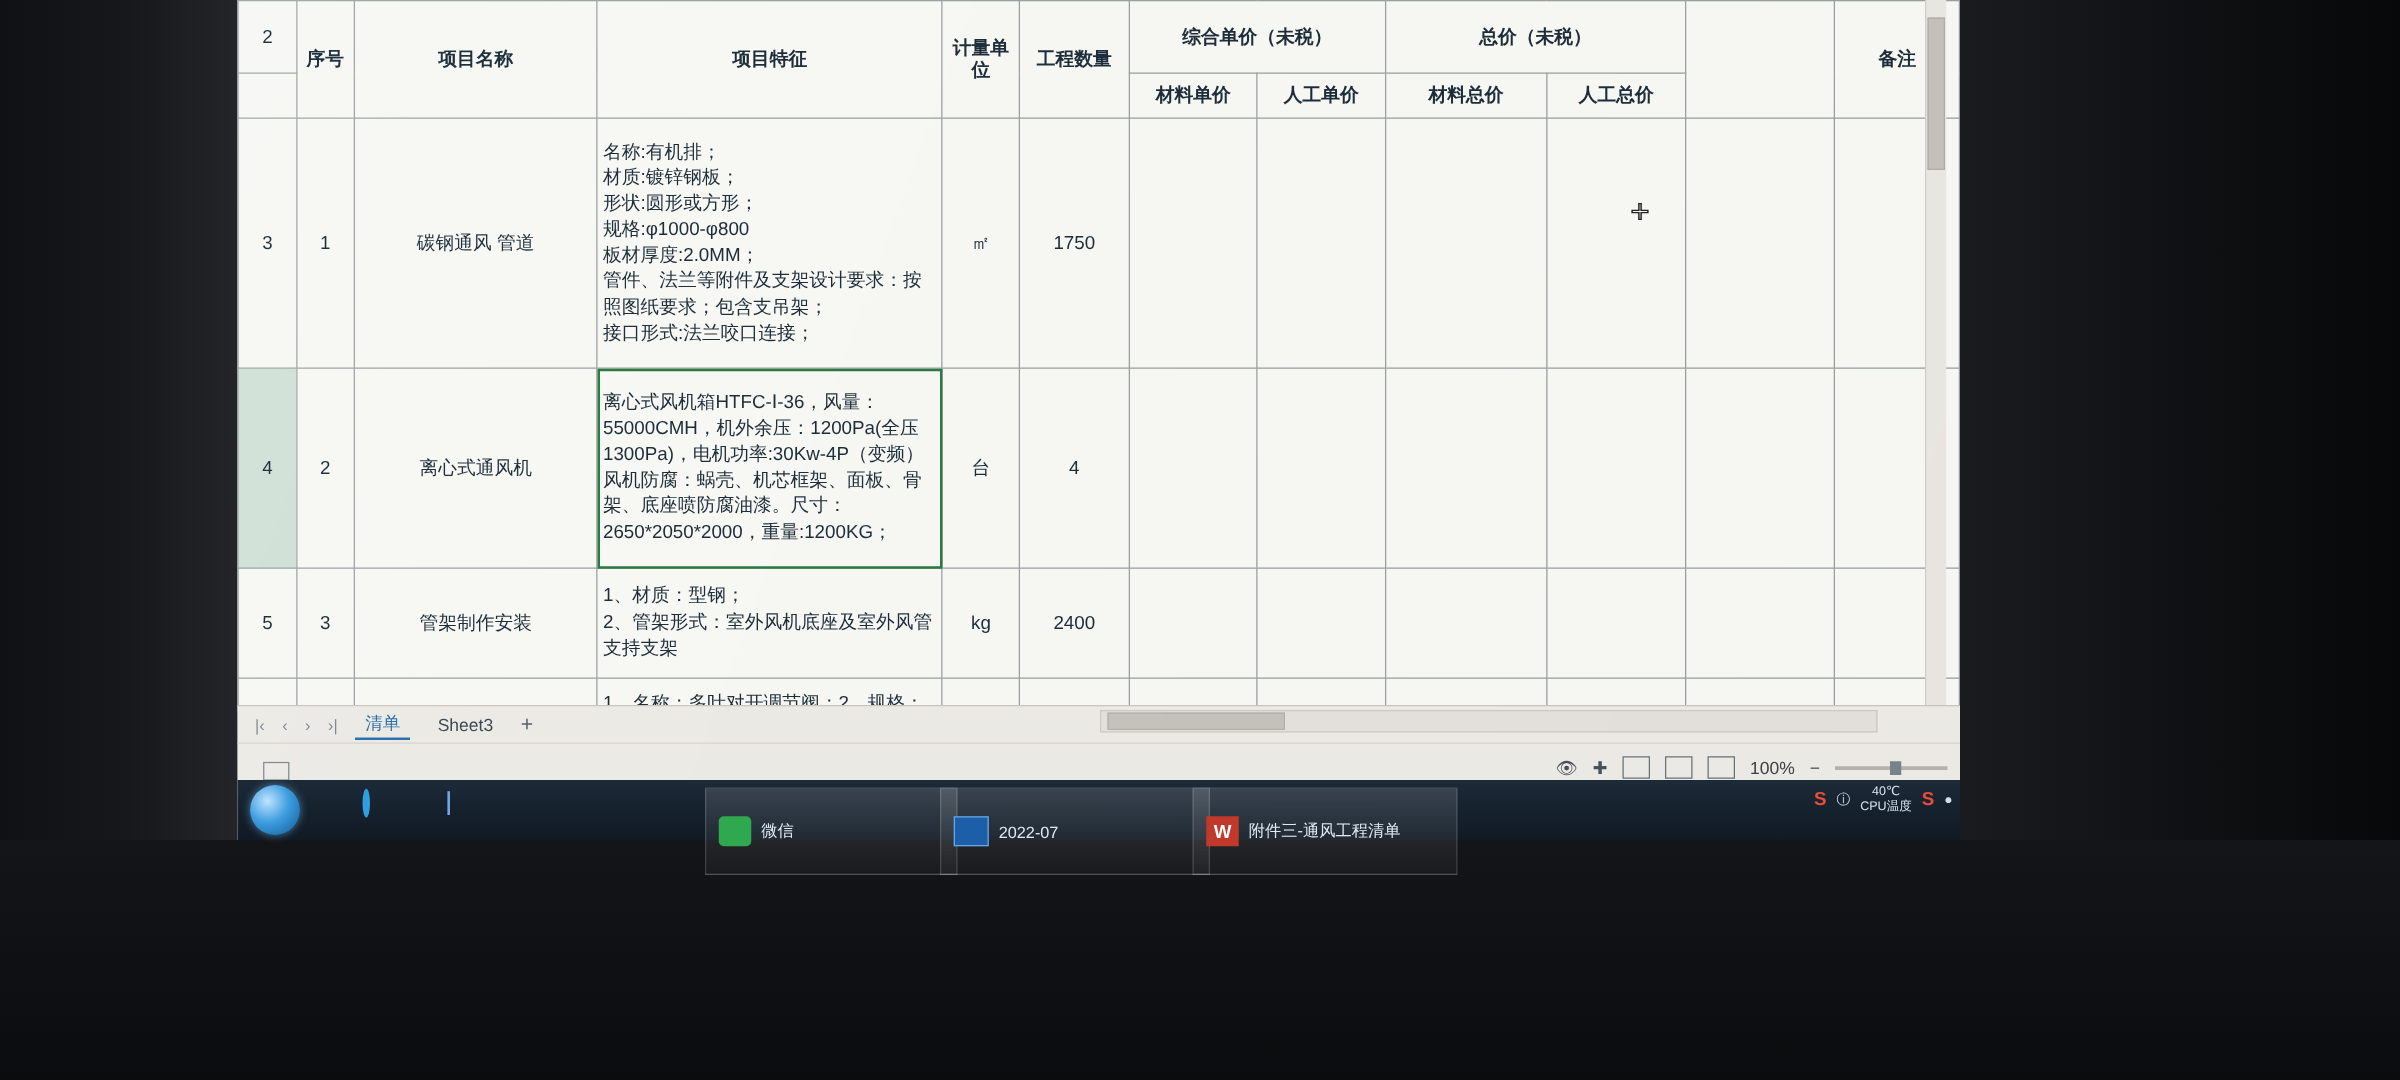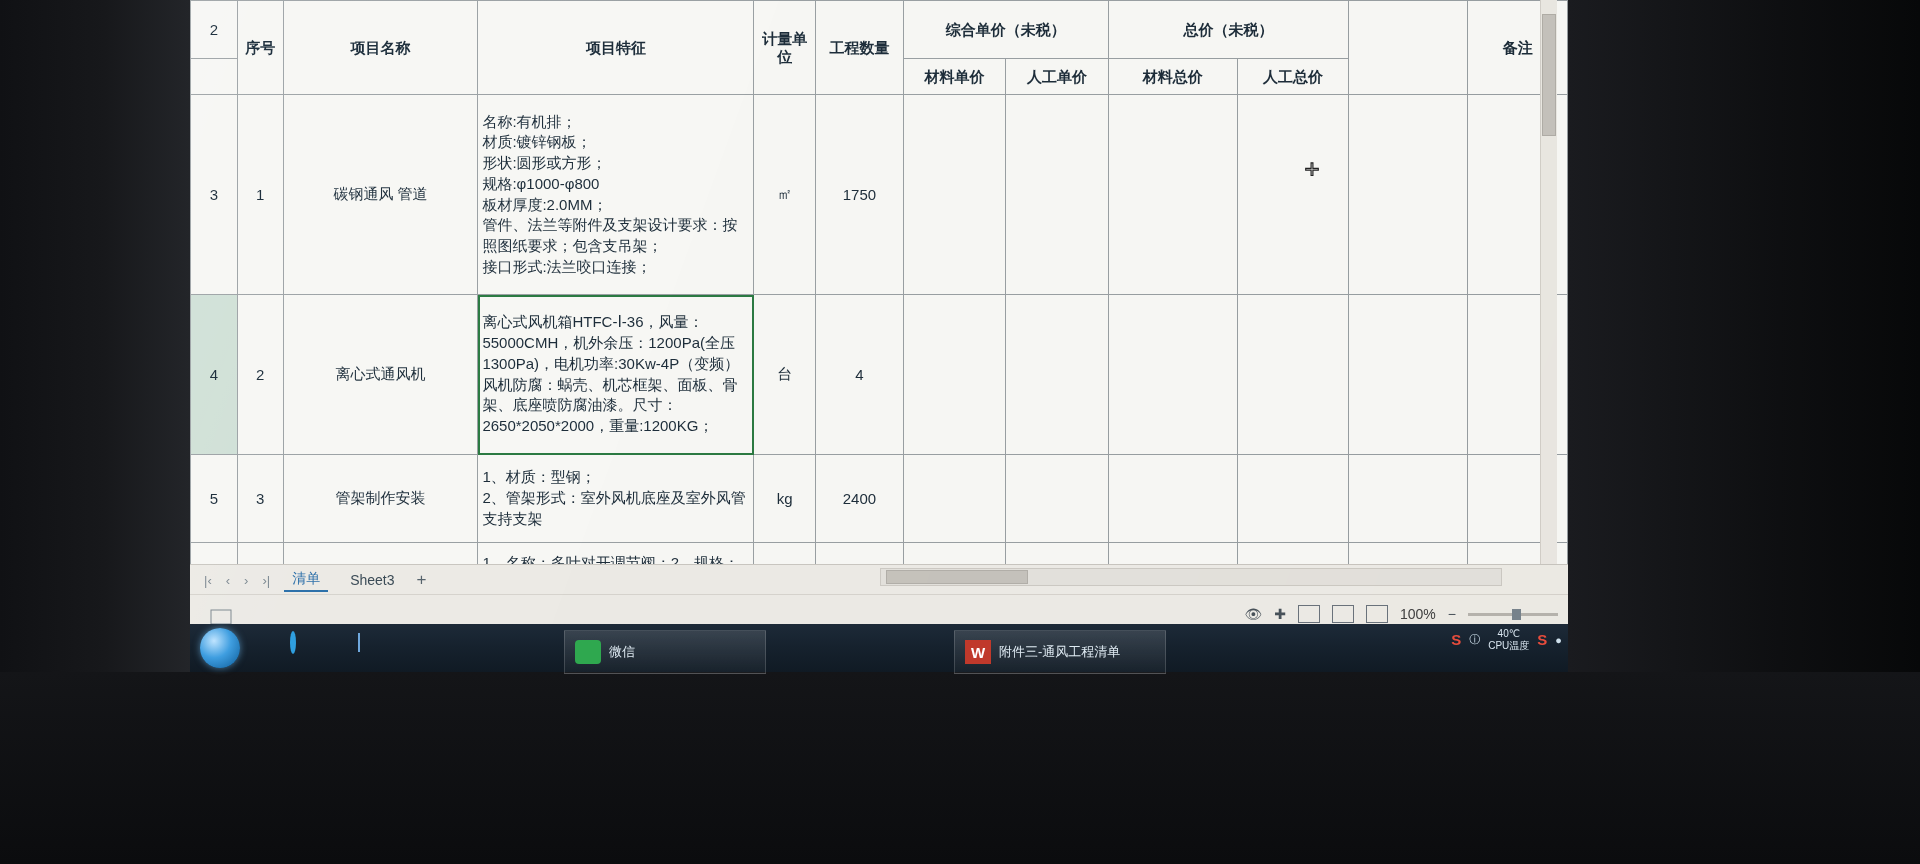--- a/index.html
+++ b/index.html
@@ -76,21 +76,21 @@
 
   
   .taskbar{position:absolute;left:190px;top:624px;width:1378px;height:48px;
            background:linear-gradient(180deg,#1d2a38 0%,#16222e 45%,#101a24 100%);}
   .tb-start{position:absolute;left:10px;top:4px;width:40px;height:40px;border-radius:50%;
             background:radial-gradient(circle at 35% 32%,#bfe4ff 0%,#3f9ee0 45%,#0b5a97 100%);
             box-shadow:0 0 7px rgba(120,200,255,.55);}
   .tb-ico{position:absolute;top:10px;width:30px;height:28px;}
   .tb-task{position:absolute;top:6px;height:36px;border:1px solid rgba(255,255,255,.16);
            background:linear-gradient(180deg,rgba(255,255,255,.13),rgba(255,255,255,.03));
-           display:flex;align-items:center;gap:8px;padding:3px 10px;color:#dfeaf2;font-size:13px;}
+           display:flex;align-items:center;gap:8px;padding:16px 10px;color:#dfeaf2;font-size:13px;}
   .tray{position:absolute;right:6px;top:4px;display:flex;align-items:center;gap:8px;color:#cfe0ec;font-size:11px;}
   .temp{line-height:1.15;text-align:center;font-size:10px;color:#d9e6f0;}
 
   .ie-ico{width:26px;height:26px;border-radius:50%;border:3px solid #2f9fe0;box-sizing:border-box;}
   .wm-ico{width:26px;height:22px;background:#1c5fa8;border:1px solid #6fa8dd;}
   .w-ico{width:26px;height:24px;background:#c0392b;color:#fff;font-weight:700;font-size:15px;display:flex;align-items:center;justify-content:center;}
   .wx-ico{width:26px;height:24px;background:#2fa84f;border-radius:4px;}
   .cloud-ico{width:28px;height:22px;background:#3fb3d6;border-radius:11px;}
 </style>
 </head>
@@ -257,20 +257,24 @@
     <div class="tb-start"></div>
     <div class="tb-ico" style="left:100px"><span class="ie-ico"></span></div>
     <div class="tb-ico" style="left:168px"><span class="wm-ico"></span></div>
     <div class="tb-ico" style="left:240px"><span class="cloud-ico"></span></div>
     <div class="tb-ico" style="left:312px"><span class="wx-ico"></span></div>
 
     <div class="tb-task" style="left:374px;width:180px">
       <span class="wx-ico"></span>
       <span>微信</span>
     </div>
+    <div class="tb-task" style="left:562px;width:194px">
+      <span class="wm-ico"></span>
+      <span>2022-07</span>
+    </div>
     <div class="tb-task" style="left:764px;width:190px">
       <span class="w-ico">W</span>
       <span>附件三-通风工程清单</span>
     </div>
 
     <div class="tray">
       <span style="color:#e74c3c;font-weight:700;font-size:15px">S</span>
       <span>ⓘ</span>
       <span class="temp">
         <span>40℃</span><br>

